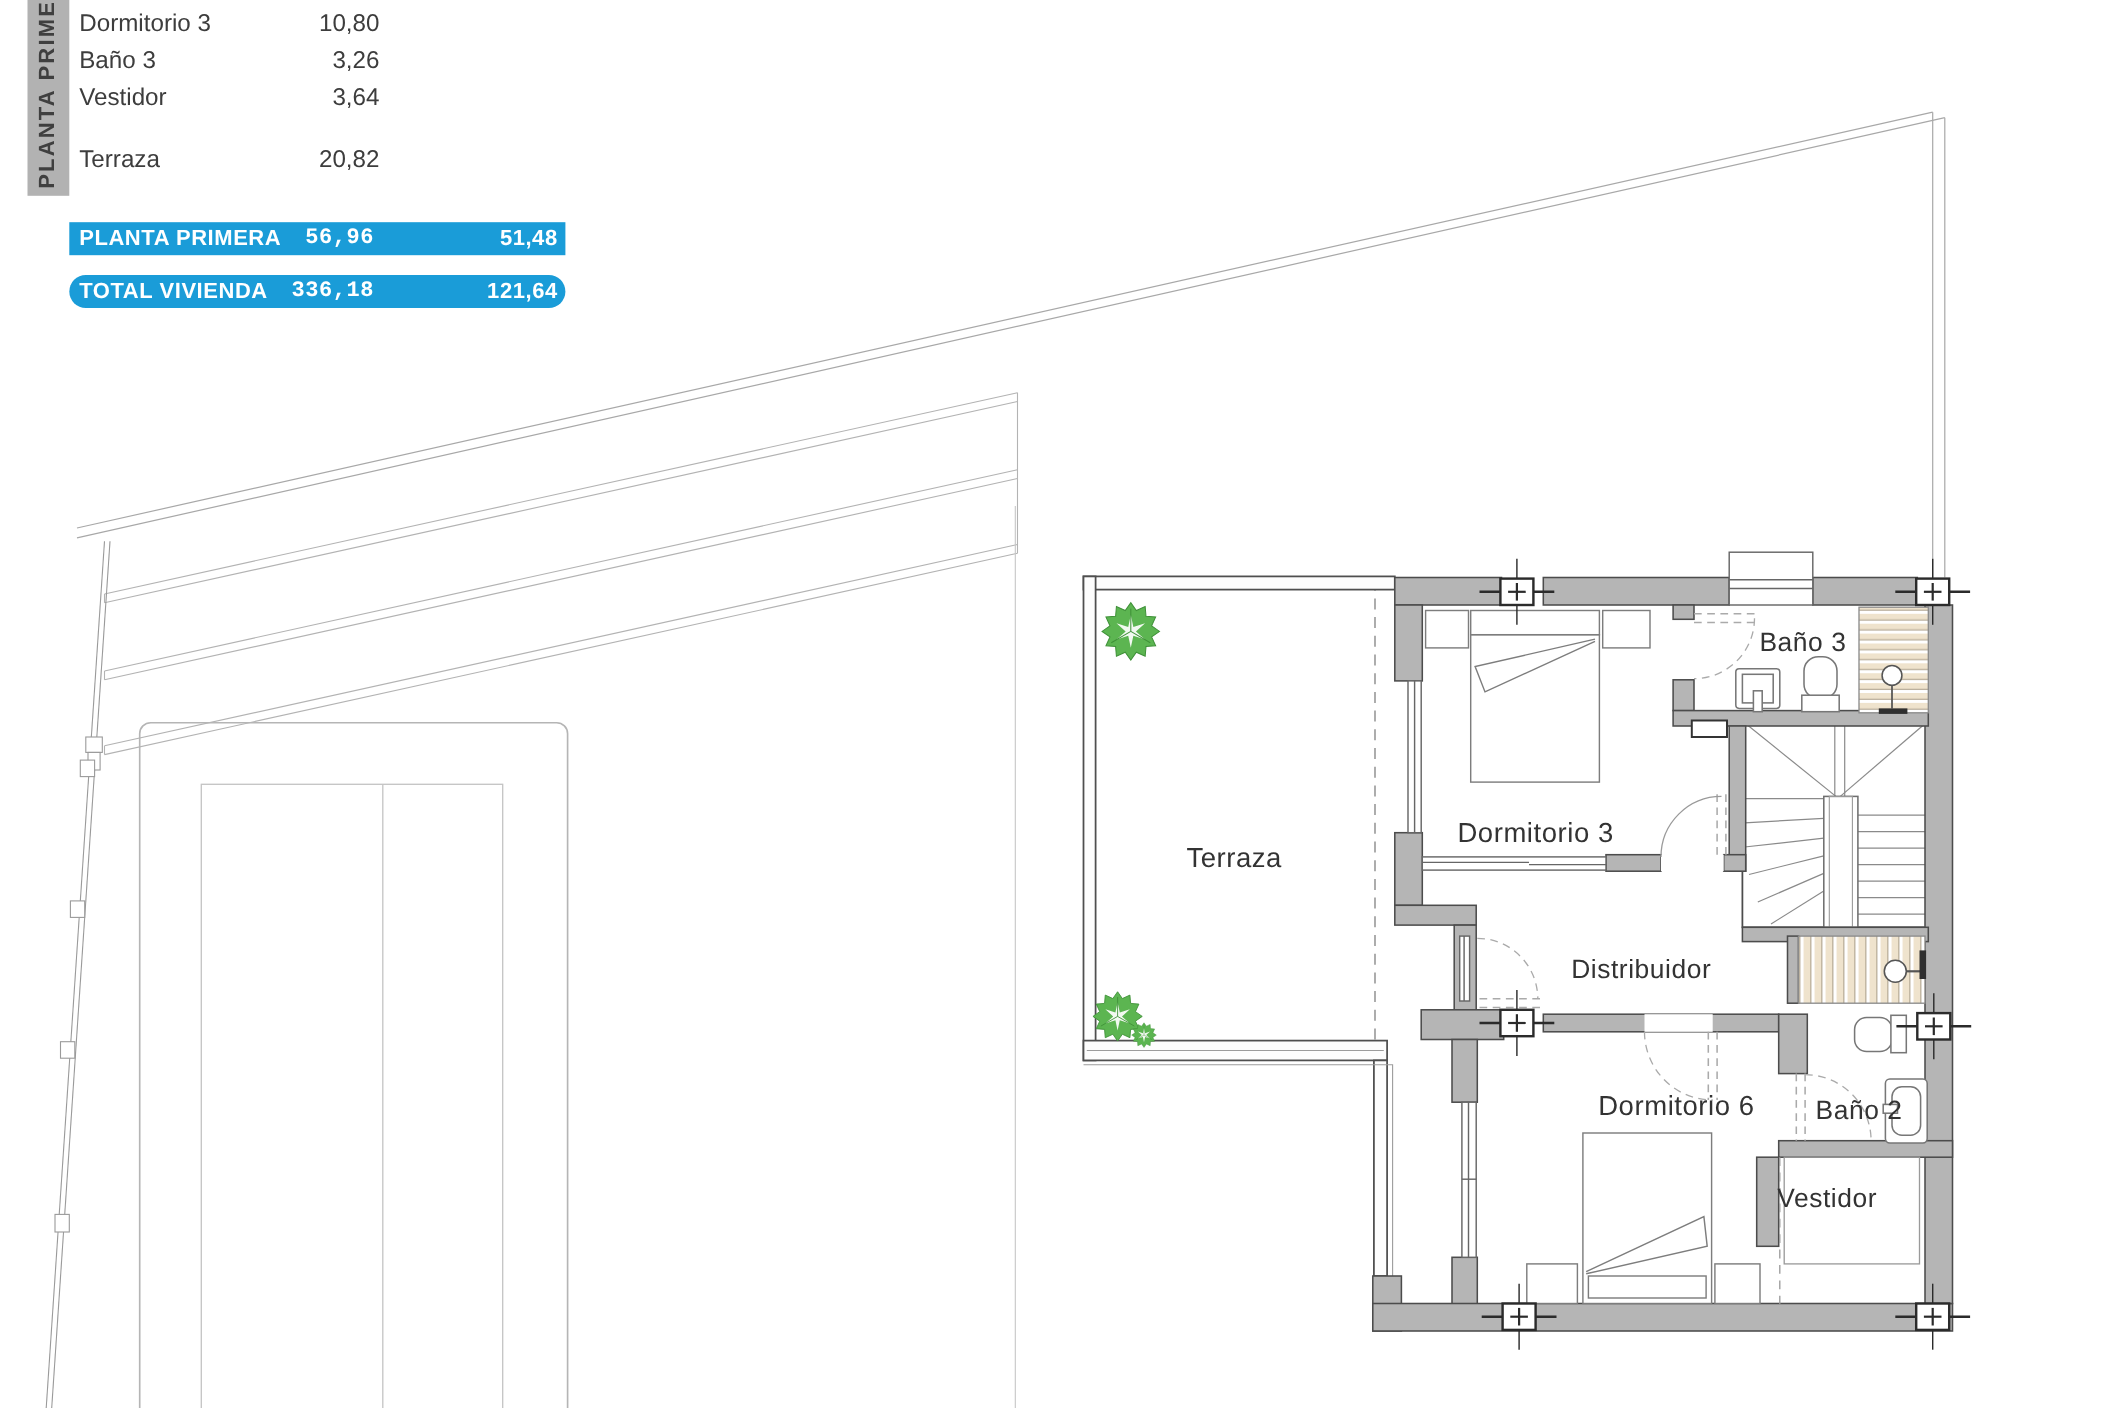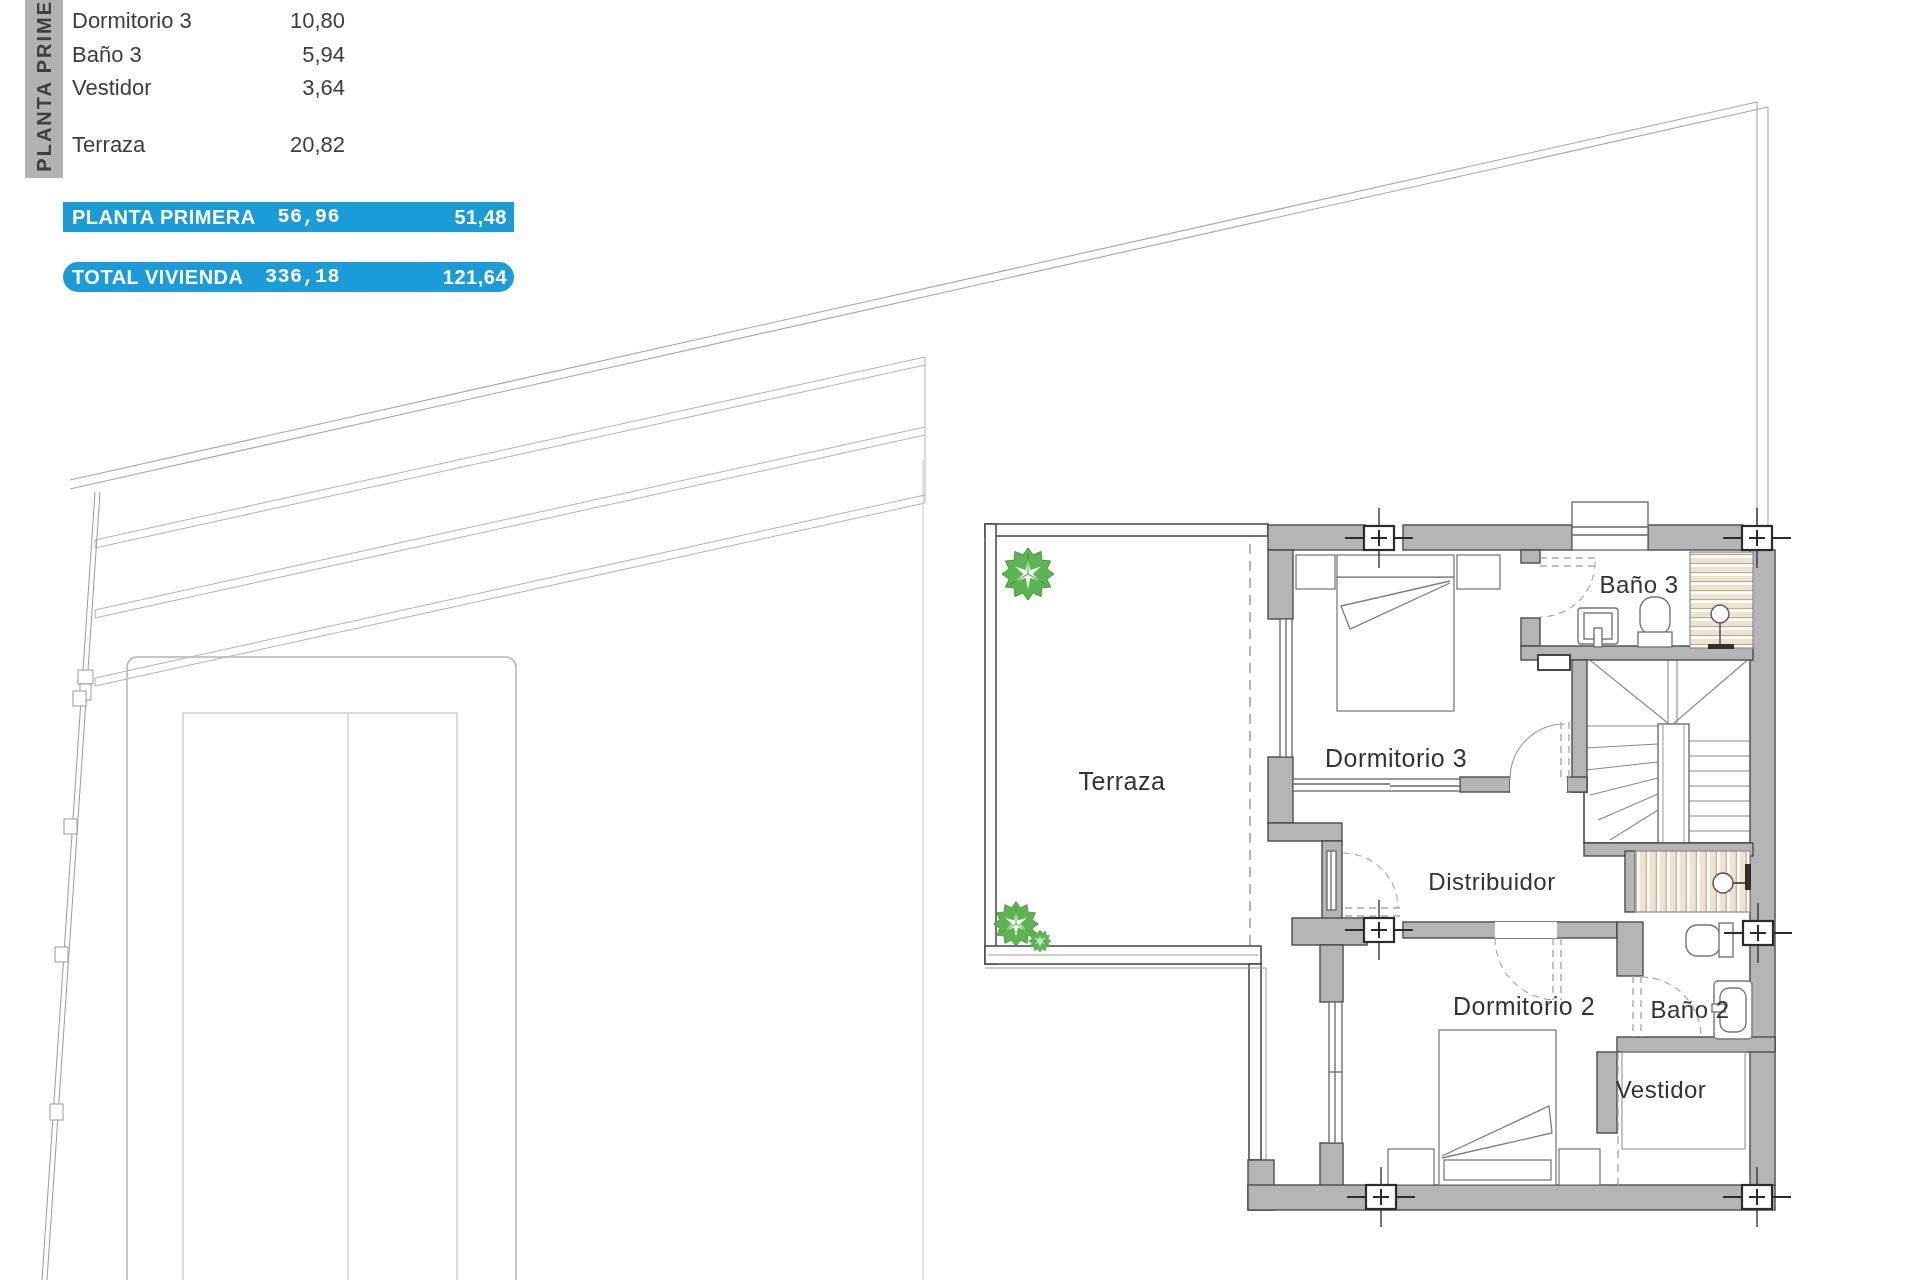--- a/index.html
+++ b/index.html
@@ -289,50 +289,50 @@
     <use href="#plant" x="1000" y="546" width="56" height="56"></use>
     <use href="#plant" x="992" y="900" width="48" height="48"></use>
     <use href="#plant" x="1028" y="929" width="24" height="24"></use>
   </svg>
 
   <div>
     <div class="room-label" style="left:1122px;top:781px;">Terraza</div>
     <div class="room-label" style="left:1396px;top:758px;">Dormitorio 3</div>
     <div class="room-label small" style="left:1639px;top:585px;">Baño 3</div>
     <div class="room-label small" style="left:1492px;top:882px;">Distribuidor</div>
-    <div class="room-label" style="left:1524px;top:1006px;">Dormitorio 2</div>
+    <div class="room-label" style="left:1524px;top:1006px;">Dormitorio 6</div>
     <div class="room-label small" style="left:1690px;top:1010px;">Baño 2</div>
     <div class="room-label small" style="left:1661px;top:1090px;">Vestidor</div>
   </div>
 
   <div class="side-tab">
     <span>PLANTA PRIMERA</span>
   </div>
 
   <div class="area-row" style="top:8px;">
     <span>Dormitorio 3</span>
     <span class="val">10,80</span>
   </div>
   <div class="area-row" style="top:42px;">
     <span>Baño 3</span>
-    <span class="val">5,94</span>
+    <span class="val">3,26</span>
   </div>
   <div class="area-row" style="top:75px;">
     <span>Vestidor</span>
     <span class="val">3,64</span>
   </div>
   <div class="area-row" style="top:132px;">
     <span>Terraza</span>
     <span class="val">20,82</span>
   </div>
 
   <div class="sum-bar" style="top:202px;">
     <span class="nm">PLANTA PRIMERA</span>
     <span class="v1">56,96</span>
     <span class="v2">51,48</span>
   </div>
-  <div class="sum-bar" style="top:262px;border-radius:15px;">
+  <div class="sum-bar" style="top:250px;border-radius:15px;">
     <span class="nm">TOTAL VIVIENDA</span>
     <span class="v1">336,18</span>
     <span class="v2">121,64</span>
   </div>
 
 </div>
 
 </body></html>

